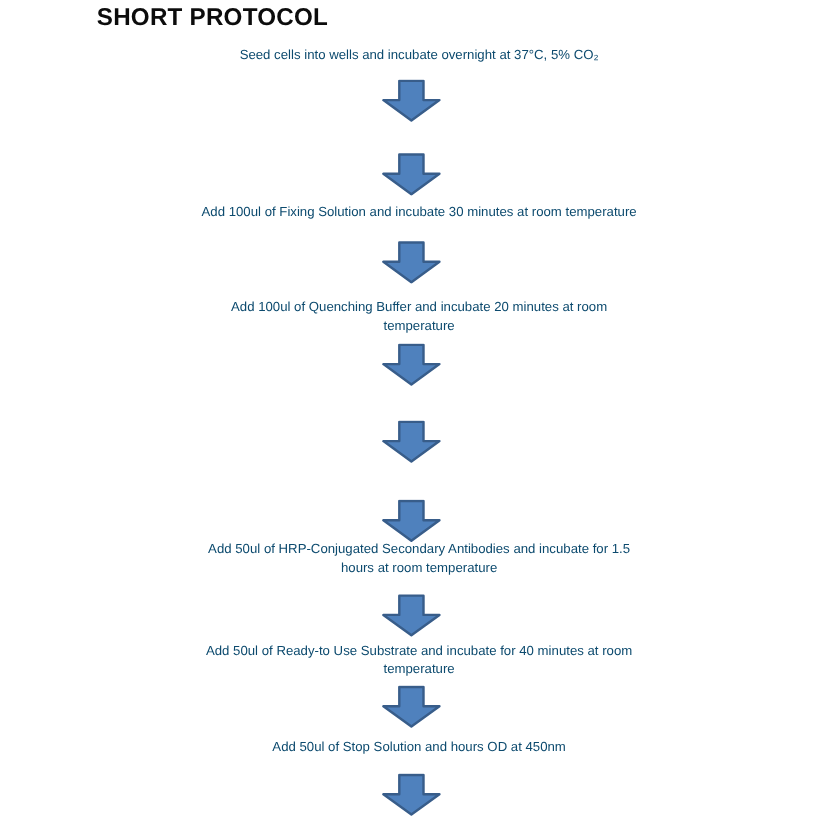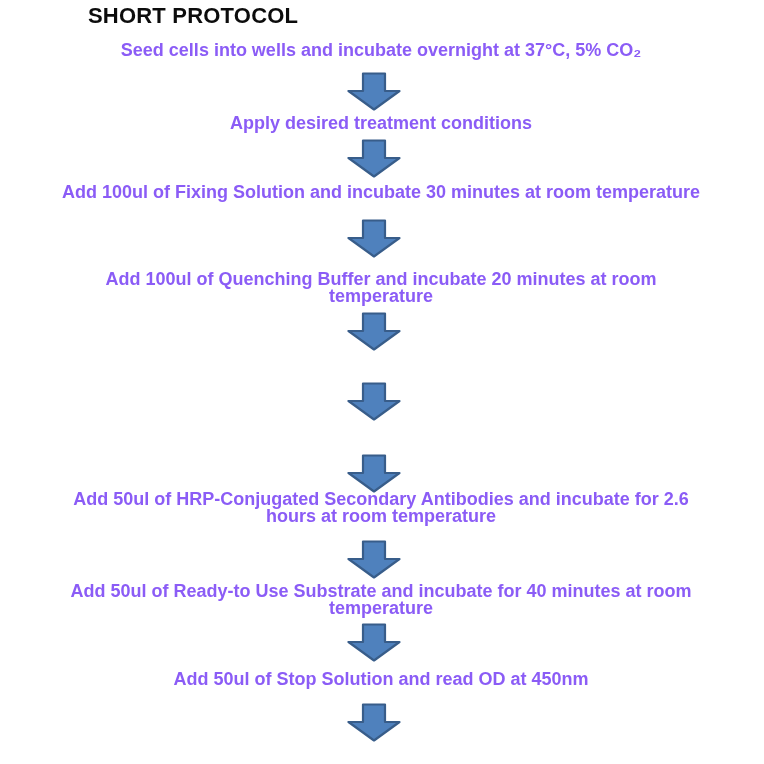--- a/index.html
+++ b/index.html
@@ -23,24 +23,24 @@
     font-weight: 700;
     color: #0c0c0c;
     letter-spacing: 0.2px;
     white-space: nowrap;
   }
   .step {
     position: absolute;
     left: 61px;
     width: 640px;
     text-align: center;
-    font-size: 18px;
+    font-size: 12px;
     line-height: 17px;
-    font-weight: 700;
-    color: #8b5cf6;
+    font-weight: 400;
+    color: #0c4a6e;
     white-space: pre-line;
   }
   .arrow {
     position: absolute;
     left: 347px;
     width: 54px;
     height: 39px;
   }
   .arrow svg { display: block; width: 54px; height: 39px; }
 
@@ -73,21 +73,20 @@
   <div class="title">SHORT PROTOCOL</div>
 
   <div class="step s1">Seed cells into wells and incubate overnight at 37°C, 5% CO₂</div>
 
   <div class="arrow a1">
     <svg viewBox="0 0 54 39" xmlns="http://www.w3.org/2000/svg">
       <polygon class="arrow-shape" points="16,1.5 38,1.5 38,19 52.5,19 27,37.5 1.5,19 16,19" fill="#4f81bd" stroke="#385d8a" stroke-width="2.2" stroke-linejoin="round"></polygon>
     </svg>
   </div>
 
-  <div class="step s2">Apply desired treatment conditions</div>
 
   <div class="arrow a2">
     <svg viewBox="0 0 54 39" xmlns="http://www.w3.org/2000/svg">
       <polygon class="arrow-shape" points="16,1.5 38,1.5 38,19 52.5,19 27,37.5 1.5,19 16,19" fill="#4f81bd" stroke="#385d8a" stroke-width="2.2" stroke-linejoin="round"></polygon>
     </svg>
   </div>
 
   <div class="step s3">Add 100ul of Fixing Solution and incubate 30 minutes at room temperature</div>
 
   <div class="arrow a3">
@@ -112,39 +111,39 @@
     </svg>
   </div>
 
 
   <div class="arrow a6">
     <svg viewBox="0 0 54 39" xmlns="http://www.w3.org/2000/svg">
       <polygon class="arrow-shape" points="16,1.5 38,1.5 38,19 52.5,19 27,37.5 1.5,19 16,19" fill="#4f81bd" stroke="#385d8a" stroke-width="2.2" stroke-linejoin="round"></polygon>
     </svg>
   </div>
 
-  <div class="step s7">Add 50ul of HRP-Conjugated Secondary Antibodies and incubate for 2.6
+  <div class="step s7">Add 50ul of HRP-Conjugated Secondary Antibodies and incubate for 1.5
 hours at room temperature</div>
 
   <div class="arrow a7">
     <svg viewBox="0 0 54 39" xmlns="http://www.w3.org/2000/svg">
       <polygon class="arrow-shape" points="16,1.5 38,1.5 38,19 52.5,19 27,37.5 1.5,19 16,19" fill="#4f81bd" stroke="#385d8a" stroke-width="2.2" stroke-linejoin="round"></polygon>
     </svg>
   </div>
 
   <div class="step s8">Add 50ul of Ready-to Use Substrate and incubate for 40 minutes at room
 temperature</div>
 
   <div class="arrow a8">
     <svg viewBox="0 0 54 39" xmlns="http://www.w3.org/2000/svg">
       <polygon class="arrow-shape" points="16,1.5 38,1.5 38,19 52.5,19 27,37.5 1.5,19 16,19" fill="#4f81bd" stroke="#385d8a" stroke-width="2.2" stroke-linejoin="round"></polygon>
     </svg>
   </div>
 
-  <div class="step s9">Add 50ul of Stop Solution and read OD at 450nm</div>
+  <div class="step s9">Add 50ul of Stop Solution and hours OD at 450nm</div>
 
   <div class="arrow a9">
     <svg viewBox="0 0 54 39" xmlns="http://www.w3.org/2000/svg">
       <polygon class="arrow-shape" points="16,1.5 38,1.5 38,19 52.5,19 27,37.5 1.5,19 16,19" fill="#4f81bd" stroke="#385d8a" stroke-width="2.2" stroke-linejoin="round"></polygon>
     </svg>
   </div>
 
 
 </div>
 

